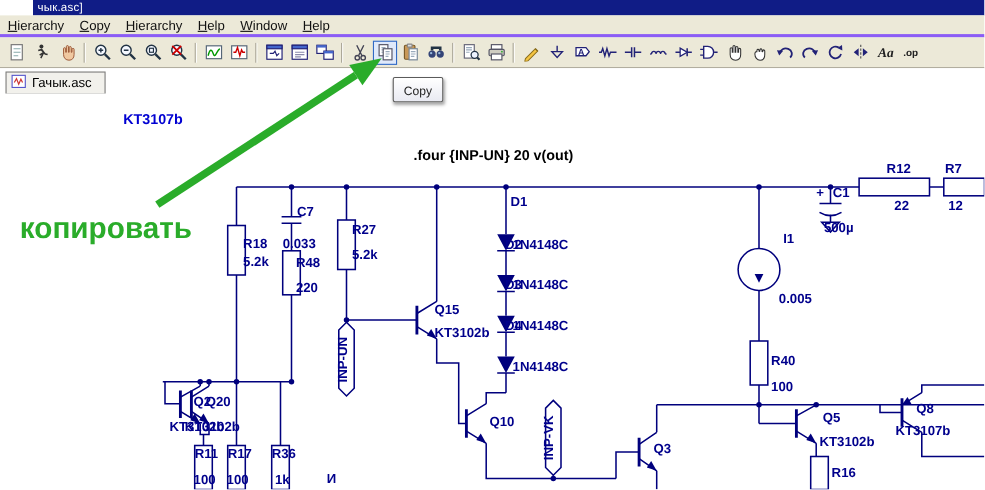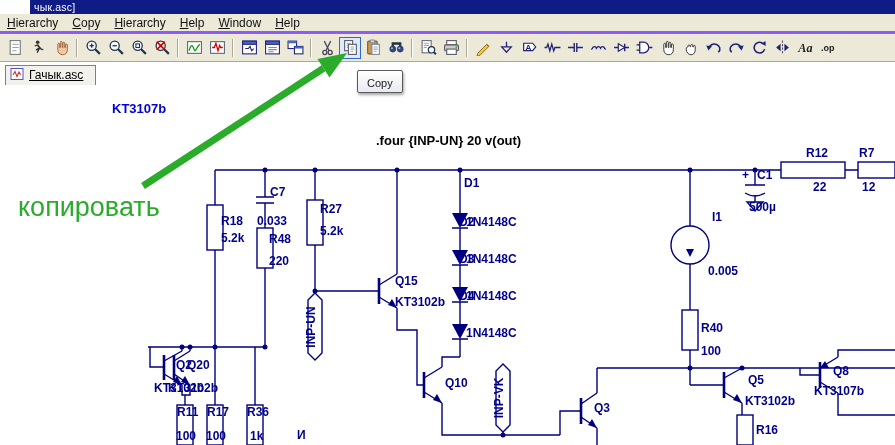--- a/index.html
+++ b/index.html
@@ -32,21 +32,21 @@
   .tb-sep::after{
     content:'';position:absolute;left:3px;top:1px;bottom:1px;width:0;
     border-left:1px solid #aca899;border-right:1px solid #fff;
   }
   .tabstrip{
     height:26px;background:#fff;display:flex;align-items:center;padding-left:5px;
   }
   .tab{
     display:inline-flex;align-items:center;gap:4px;height:21px;box-sizing:border-box;
     border:1px solid #7f7f7f;background:#f2f1ec;padding:1px 12px 2px 4px;
-    font-size:12px;color:#000;text-decoration:underline;
+    font-size:12px;color:#000;
   }
   
   .canvas{position:absolute;top:85px;left:0;width:895px;height:360px;background:#fff;}
   .wires path{stroke:var(--wire,#00007d);fill:none;stroke-width:1.4;}
   .wires path.bar{stroke-width:2.6;}
   .comp{fill:#fff;stroke:var(--wire,#00007d);stroke-width:1.4;}
   .solid{fill:var(--wire,#00007d);stroke:none;}
   #labels text, .directive, .flagtext{
     font-family:"Liberation Sans",sans-serif;font-size:12px;font-weight:700;
     fill:var(--schematic_text,#00008c);
@@ -55,21 +55,21 @@
   .directive{fill:#000;font-size:13px;}
   .flagtext{font-size:11px;}
   
   .tooltip{
     position:absolute;left:357px;top:70px;z-index:60;font-size:11px;color:#222;
     background:linear-gradient(#ffffff,#e9eaf2);border:1px solid #5a5a5a;border-radius:2px;
     padding:6px 9px 3px 9px;box-shadow:1px 2px 3px rgba(0,0,0,.35);
   }
   .arrow-overlay{position:absolute;left:0;top:0;z-index:40;pointer-events:none;}
   .annotation{
-    position:absolute;left:18px;top:192px;z-index:41;font-size:27px;font-weight:400;
+    position:absolute;left:18px;top:192px;z-index:41;font-size:27px;font-weight:700;
     color:var(--annotation,#2fae2f);pointer-events:none;
   }
 </style>
 </head>
 <body>
 
 <div class="titlebar">
   <span>чык.asc]</span>
 </div>
 

